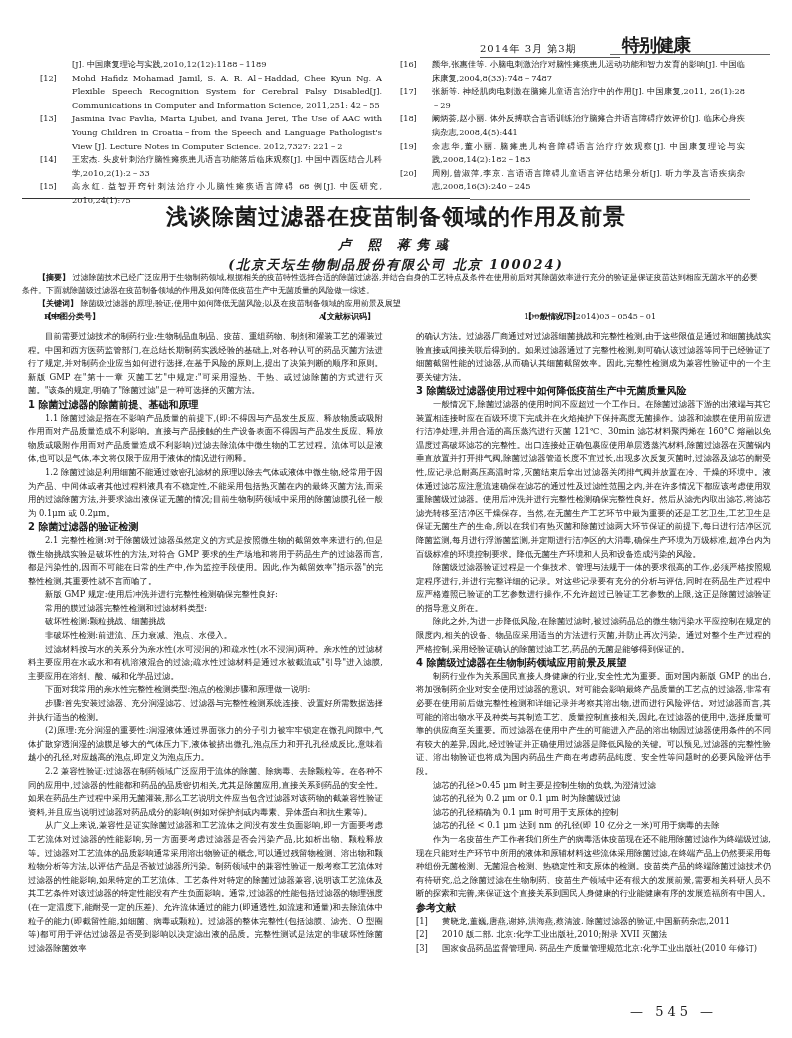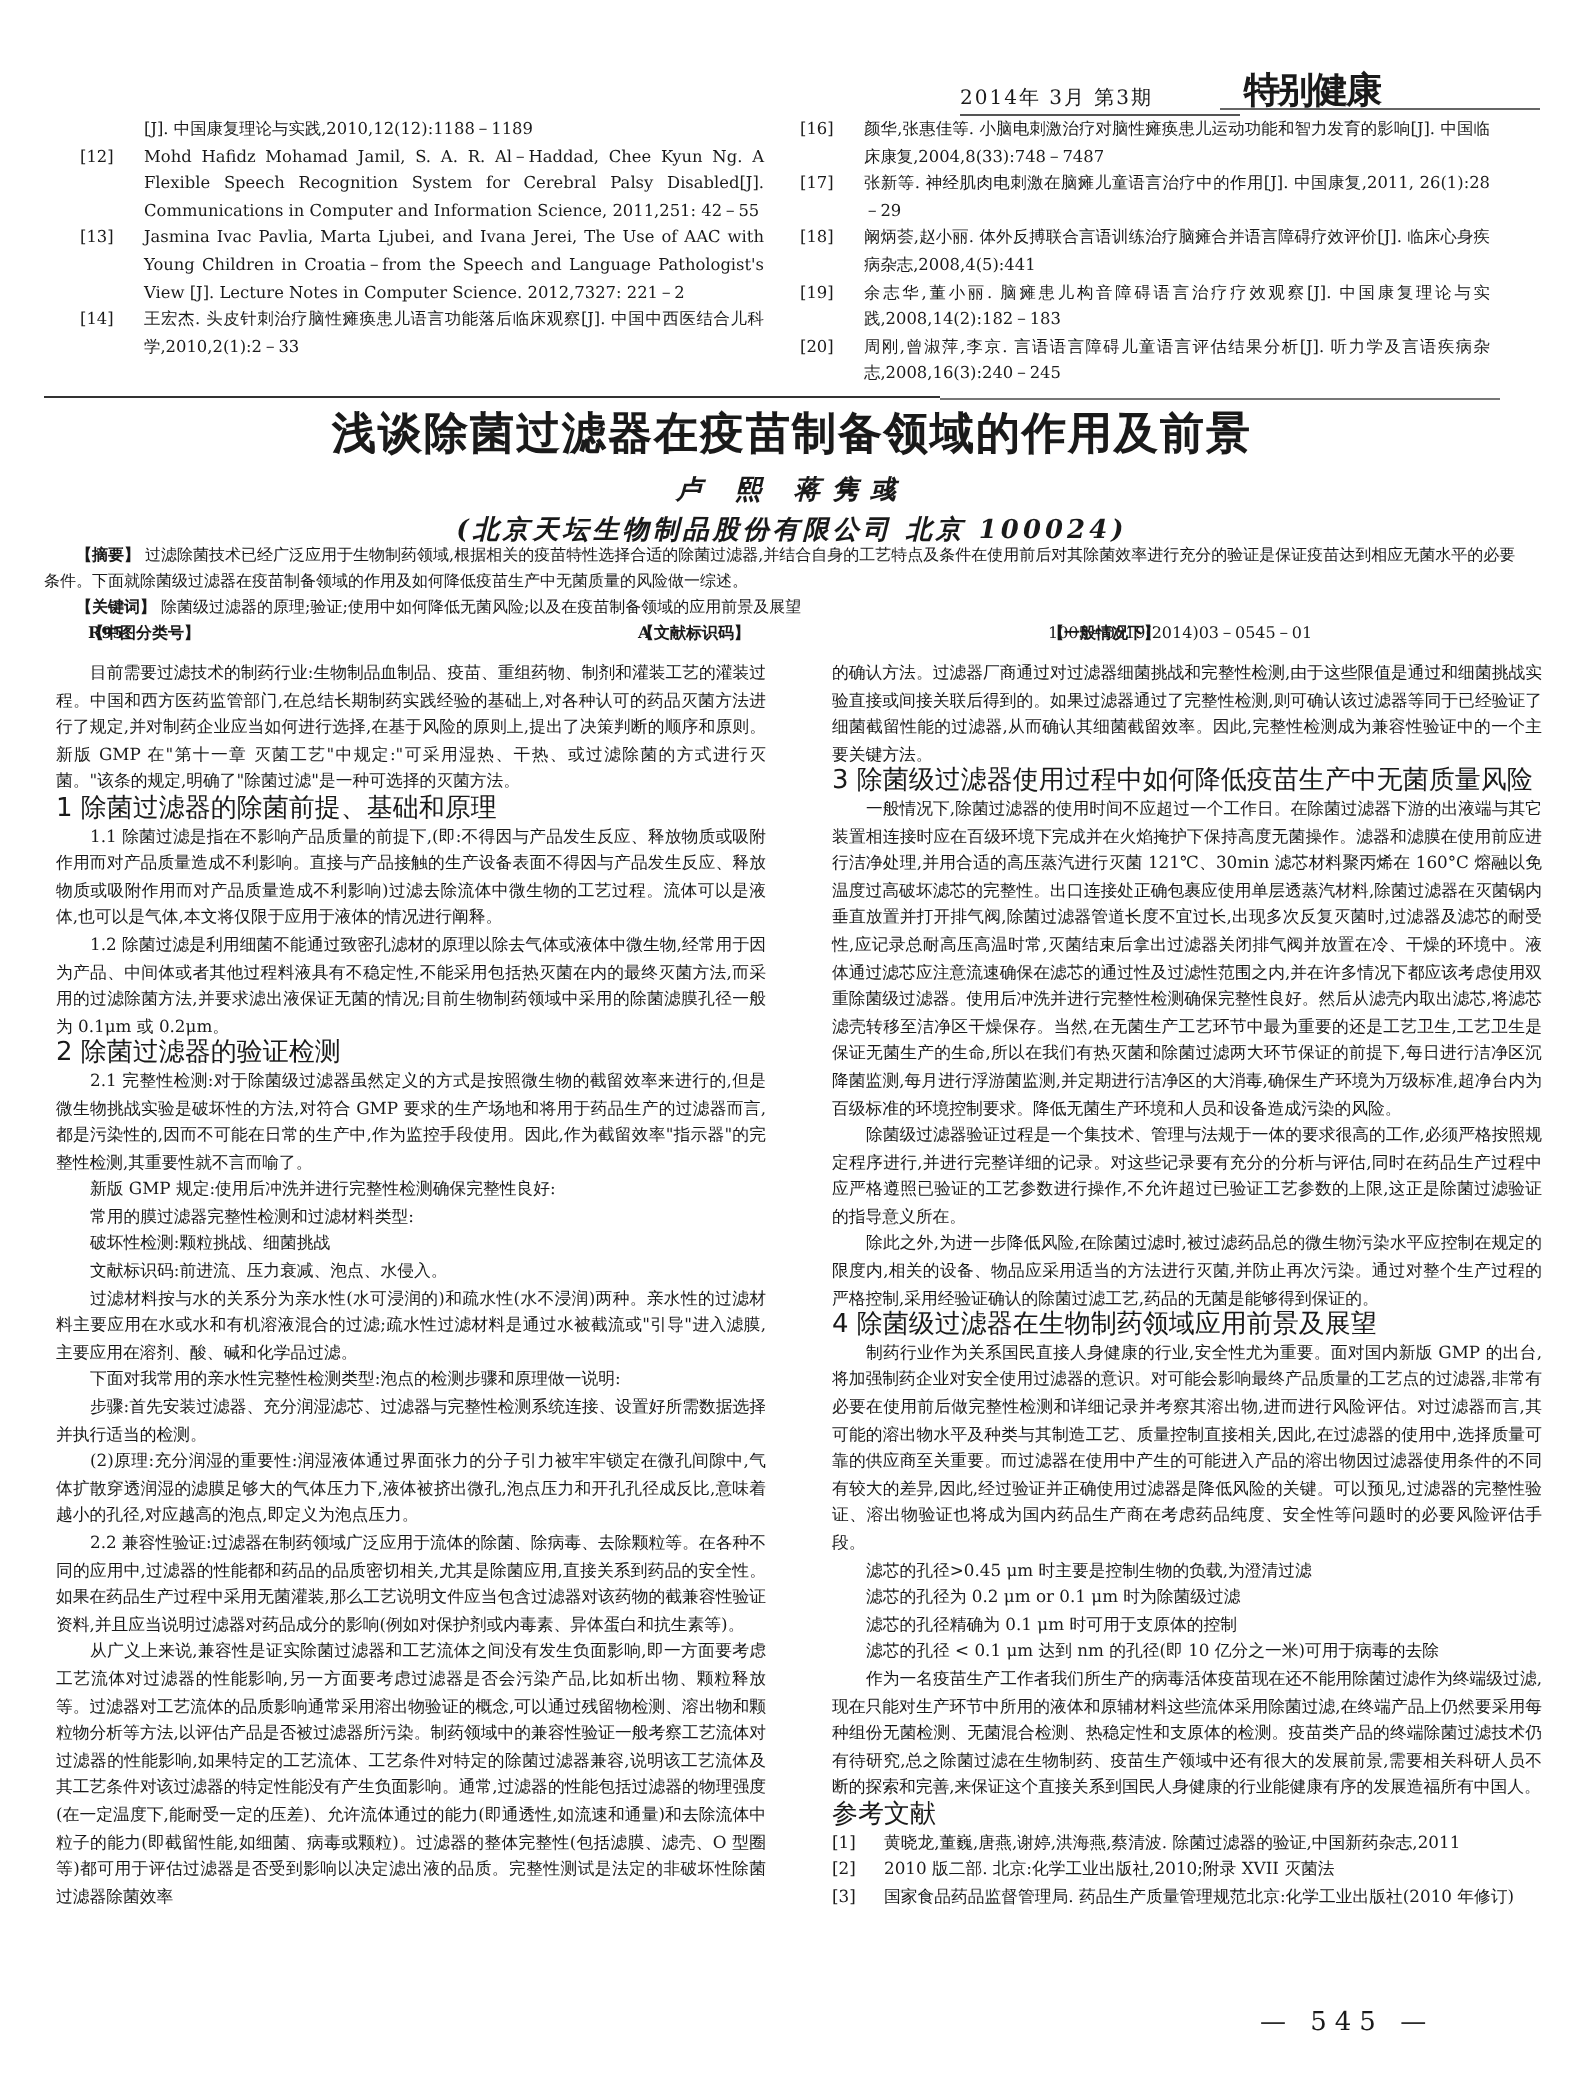--- a/index.html
+++ b/index.html
@@ -24,21 +24,21 @@
   .authors { left:0; width:792px; top:236px; text-align:center; font-size:13px; font-style:italic; font-weight:bold; letter-spacing:6px; }
   .affil { left:0; width:792px; top:256px; text-align:center; font-size:13px; font-style:italic; font-weight:bold; letter-spacing:2px; }
   .abstract { left:22px; width:740px; top:271px; font-size:8px; line-height:13px; }
   .abstract .indent { text-indent:16px; }
   .abstract b { font-weight:bold; }
   .meta { left:44px; width:720px; top:311px; font-size:8px; font-weight:bold; }
   .meta span { position:absolute; white-space:nowrap; }
   .col { top:330px; width:355px; font-size:8.4px; line-height:13.6px; text-align:justify; }
   .col p { margin:0; }
   .col .ind { text-indent:17px; }
-  .col .sec { font-weight:normal; font-family:"DejaVu Sans",sans-serif; font-size:13px; }
+  .col .sec { font-weight:bold; font-family:"DejaVu Sans",sans-serif; font-size:10px; }
   .col .ref { display:flex; }
   .col .ref .num { width:26px; flex:none; }
   .col .ref .txt { flex:1; }
   .pagenum { left:630px; top:1004px; font-size:13px; letter-spacing:4px; }
 </style>
 </head>
 <body>
 
 <div class="abs hdr">
   <span class="hdr-issue">2014年  3月  第3期</span>
@@ -52,20 +52,24 @@
       <span class="num">[12]</span>
       <span class="txt">Mohd Hafidz Mohamad Jamil, S. A. R. Al－Haddad, Chee Kyun Ng. A Flexible Speech Recognition System for Cerebral Palsy Disabled[J]. Communications in Computer and Information Science, 2011,251: 42－55</span>
     </div>
   <div class="ref">
       <span class="num">[13]</span>
       <span class="txt">Jasmina Ivac Pavlia, Marta Ljubei, and Ivana Jerei, The Use of AAC with Young Children in Croatia－from the Speech and Language Pathologist's View [J]. Lecture Notes in Computer Science. 2012,7327: 221－2</span>
     </div>
   <div class="ref">
       <span class="num">[14]</span>
       <span class="txt">王宏杰. 头皮针刺治疗脑性瘫痪患儿语言功能落后临床观察[J]. 中国中西医结合儿科学,2010,2(1):2－33</span>
+    </div>
+  <div class="ref">
+      <span class="num">[15]</span>
+      <span class="txt">高永红. 益智开窍针刺法治疗小儿脑性瘫痪语言障碍 68 例[J]. 中医研究, 2010,24(1):75</span>
     </div>
 </div>
 
 <div class="abs refs-top" style="left:400px;width:345px;">
   <div class="ref">
       <span class="num">[16]</span>
       <span class="txt">颜华,张惠佳等. 小脑电刺激治疗对脑性瘫痪患儿运动功能和智力发育的影响[J]. 中国临床康复,2004,8(33):748－7487</span>
     </div>
   <div class="ref">
       <span class="num">[17]</span>
@@ -115,21 +119,21 @@
 <div class="abs col" style="left:28px;">
   <p class="ind">目前需要过滤技术的制药行业:生物制品血制品、疫苗、重组药物、制剂和灌装工艺的灌装过程。中国和西方医药监管部门,在总结长期制药实践经验的基础上,对各种认可的药品灭菌方法进行了规定,并对制药企业应当如何进行选择,在基于风险的原则上,提出了决策判断的顺序和原则。新版 GMP 在"第十一章 灭菌工艺"中规定:"可采用湿热、干热、或过滤除菌的方式进行灭菌。"该条的规定,明确了"除菌过滤"是一种可选择的灭菌方法。</p>
   <p class="sec">1   除菌过滤器的除菌前提、基础和原理</p>
   <p class="ind">1.1   除菌过滤是指在不影响产品质量的前提下,(即:不得因与产品发生反应、释放物质或吸附作用而对产品质量造成不利影响。直接与产品接触的生产设备表面不得因与产品发生反应、释放物质或吸附作用而对产品质量造成不利影响)过滤去除流体中微生物的工艺过程。流体可以是液体,也可以是气体,本文将仅限于应用于液体的情况进行阐释。</p>
   <p class="ind">1.2   除菌过滤是利用细菌不能通过致密孔滤材的原理以除去气体或液体中微生物,经常用于因为产品、中间体或者其他过程料液具有不稳定性,不能采用包括热灭菌在内的最终灭菌方法,而采用的过滤除菌方法,并要求滤出液保证无菌的情况;目前生物制药领域中采用的除菌滤膜孔径一般为 0.1μm 或 0.2μm。</p>
   <p class="sec">2   除菌过滤器的验证检测</p>
   <p class="ind">2.1   完整性检测:对于除菌级过滤器虽然定义的方式是按照微生物的截留效率来进行的,但是微生物挑战实验是破坏性的方法,对符合 GMP 要求的生产场地和将用于药品生产的过滤器而言,都是污染性的,因而不可能在日常的生产中,作为监控手段使用。因此,作为截留效率"指示器"的完整性检测,其重要性就不言而喻了。</p>
   <p class="ind">新版 GMP 规定:使用后冲洗并进行完整性检测确保完整性良好:</p>
   <p class="ind">常用的膜过滤器完整性检测和过滤材料类型:</p>
   <p class="ind">破坏性检测:颗粒挑战、细菌挑战</p>
-  <p class="ind">文献标识码:前进流、压力衰减、泡点、水侵入。</p>
+  <p class="ind">非破坏性检测:前进流、压力衰减、泡点、水侵入。</p>
   <p class="ind">过滤材料按与水的关系分为亲水性(水可浸润的)和疏水性(水不浸润)两种。亲水性的过滤材料主要应用在水或水和有机溶液混合的过滤;疏水性过滤材料是通过水被截流或"引导"进入滤膜,主要应用在溶剂、酸、碱和化学品过滤。</p>
   <p class="ind">下面对我常用的亲水性完整性检测类型:泡点的检测步骤和原理做一说明:</p>
   <p class="ind">步骤:首先安装过滤器、充分润湿滤芯、过滤器与完整性检测系统连接、设置好所需数据选择并执行适当的检测。</p>
   <p class="ind">(2)原理:充分润湿的重要性:润湿液体通过界面张力的分子引力被牢牢锁定在微孔间隙中,气体扩散穿透润湿的滤膜足够大的气体压力下,液体被挤出微孔,泡点压力和开孔孔径成反比,意味着越小的孔径,对应越高的泡点,即定义为泡点压力。</p>
   <p class="ind">2.2   兼容性验证:过滤器在制药领域广泛应用于流体的除菌、除病毒、去除颗粒等。在各种不同的应用中,过滤器的性能都和药品的品质密切相关,尤其是除菌应用,直接关系到药品的安全性。如果在药品生产过程中采用无菌灌装,那么工艺说明文件应当包含过滤器对该药物的截兼容性验证资料,并且应当说明过滤器对药品成分的影响(例如对保护剂或内毒素、异体蛋白和抗生素等)。</p>
   <p class="ind">从广义上来说,兼容性是证实除菌过滤器和工艺流体之间没有发生负面影响,即一方面要考虑工艺流体对过滤器的性能影响,另一方面要考虑过滤器是否会污染产品,比如析出物、颗粒释放等。过滤器对工艺流体的品质影响通常采用溶出物验证的概念,可以通过残留物检测、溶出物和颗粒物分析等方法,以评估产品是否被过滤器所污染。制药领域中的兼容性验证一般考察工艺流体对过滤器的性能影响,如果特定的工艺流体、工艺条件对特定的除菌过滤器兼容,说明该工艺流体及其工艺条件对该过滤器的特定性能没有产生负面影响。通常,过滤器的性能包括过滤器的物理强度(在一定温度下,能耐受一定的压差)、允许流体通过的能力(即通透性,如流速和通量)和去除流体中粒子的能力(即截留性能,如细菌、病毒或颗粒)。过滤器的整体完整性(包括滤膜、滤壳、O 型圈等)都可用于评估过滤器是否受到影响以决定滤出液的品质。完整性测试是法定的非破坏性除菌过滤器除菌效率</p>
 </div>
 
 <div class="abs col" style="left:416px;">
   <p>的确认方法。过滤器厂商通过对过滤器细菌挑战和完整性检测,由于这些限值是通过和细菌挑战实验直接或间接关联后得到的。如果过滤器通过了完整性检测,则可确认该过滤器等同于已经验证了细菌截留性能的过滤器,从而确认其细菌截留效率。因此,完整性检测成为兼容性验证中的一个主要关键方法。</p>

